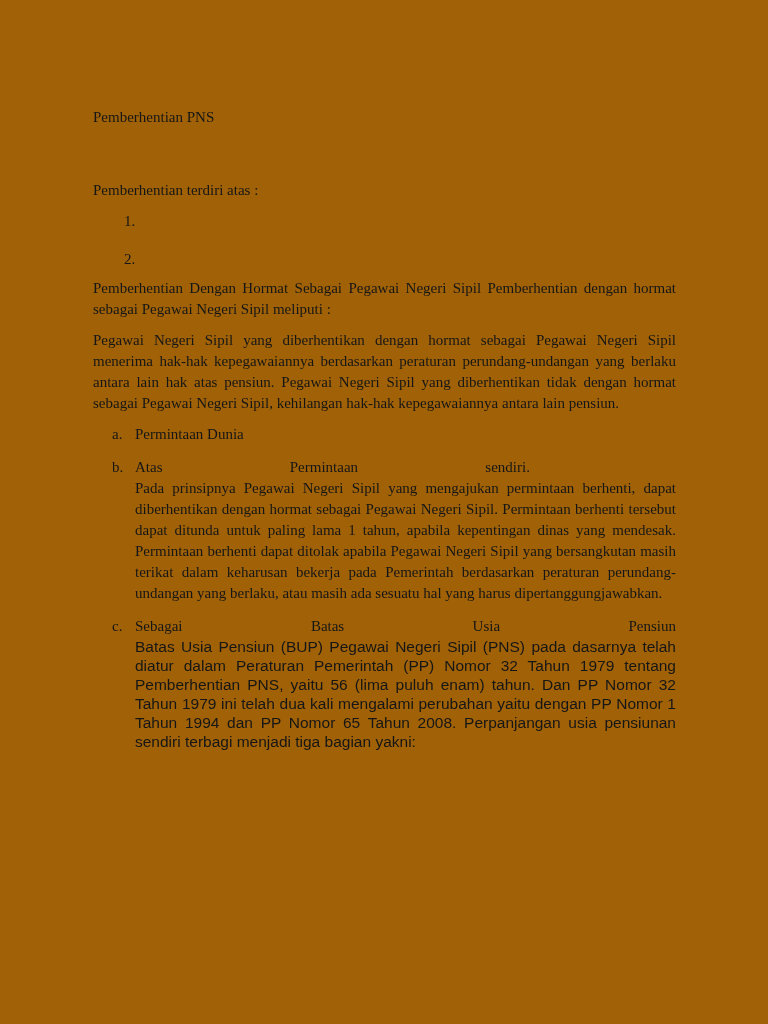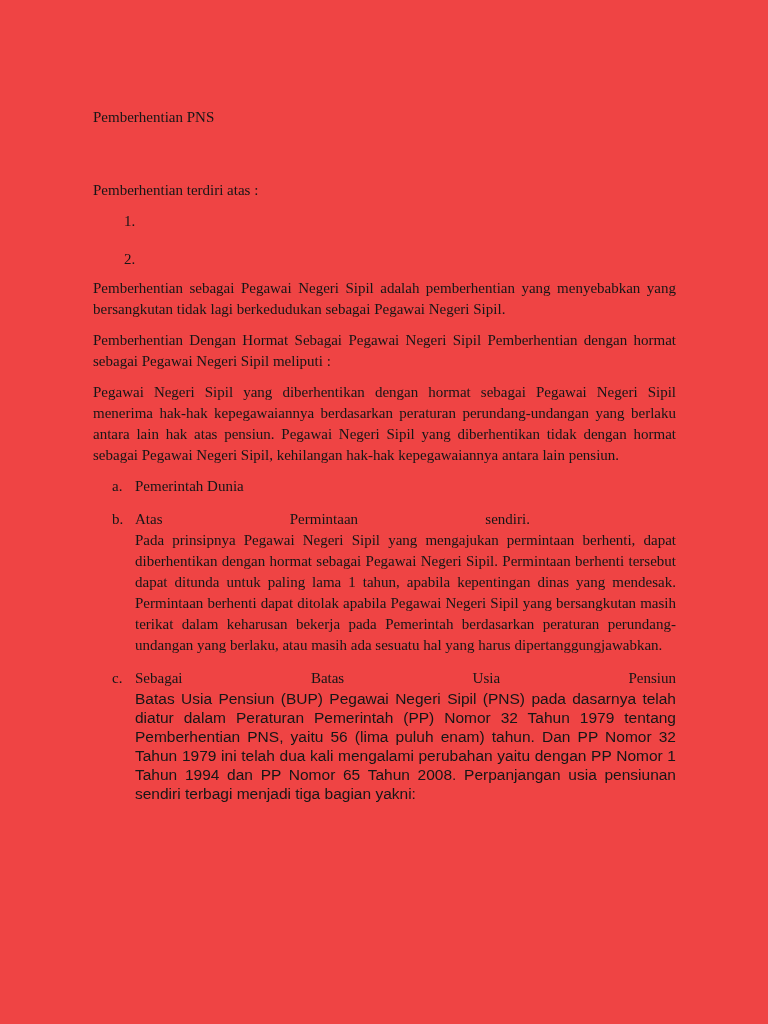--- a/index.html
+++ b/index.html
@@ -1,17 +1,17 @@
 <!DOCTYPE html>
 <html><head>
 <meta charset="utf-8">
 <style>
   html, body { margin:0; padding:0; background:#ffffff; }
   .page {
-    width:768px; height:1024px; position:relative; background:#ef4444;
+    width:768px; height:1024px; position:relative; background:#a16207;
     font-family:"Liberation Serif", serif; color:#161616; overflow:hidden;
     margin:0 auto;
   }
   .content {
     position:absolute; left:93px; top:107px; width:583px;
     font-size:15px; line-height:21px;
   }
   .title { margin:0 0 52px 0; font-size:15px; font-weight:normal; }
   .intro { margin:0 0 10px 0; }
   .num-list { margin:0 0 8px 0; }
@@ -44,30 +44,29 @@
 
     <div class="num-list">
       <div class="num-item">
         <span class="num-marker">1.</span>
       </div>
       <div class="num-item">
         <span class="num-marker">2.</span>
       </div>
     </div>
 
-    <p class="para">Pemberhentian sebagai Pegawai Negeri Sipil adalah pemberhentian yang menyebabkan yang bersangkutan tidak lagi berkedudukan sebagai Pegawai Negeri Sipil.</p>
     <p class="para">Pemberhentian Dengan Hormat Sebagai Pegawai Negeri Sipil Pemberhentian dengan hormat sebagai Pegawai Negeri Sipil meliputi :</p>
     <p class="para">Pegawai Negeri Sipil yang diberhentikan dengan hormat sebagai Pegawai Negeri Sipil menerima hak-hak kepegawaiannya berdasarkan peraturan perundang-undangan yang berlaku antara lain hak atas pensiun. Pegawai Negeri Sipil yang diberhentikan tidak dengan hormat sebagai Pegawai Negeri Sipil, kehilangan hak-hak kepegawaiannya antara lain pensiun.</p>
 
     <div class="let-list">
 
       <div class="let-item">
         <span class="let-marker">a.</span>
         <div class="let-body">
-          <div class="let-heading">Pemerintah Dunia</div>
+          <div class="let-heading">Permintaan Dunia</div>
         </div>
       </div>
 
       <div class="let-item">
         <span class="let-marker">b.</span>
         <div class="let-body">
           <div class="let-heading spread spread-partial">Atas Permintaan sendiri.</div>
           <div class="let-text">Pada prinsipnya Pegawai Negeri Sipil yang mengajukan permintaan berhenti, dapat diberhentikan dengan hormat sebagai Pegawai Negeri Sipil. Permintaan berhenti tersebut dapat ditunda untuk paling lama 1 tahun, apabila kepentingan dinas yang mendesak. Permintaan berhenti dapat ditolak apabila Pegawai Negeri Sipil yang bersangkutan masih terikat dalam keharusan bekerja pada Pemerintah berdasarkan peraturan perundang-undangan yang berlaku, atau masih ada sesuatu hal yang harus dipertanggungjawabkan.</div>
         </div>
       </div>

